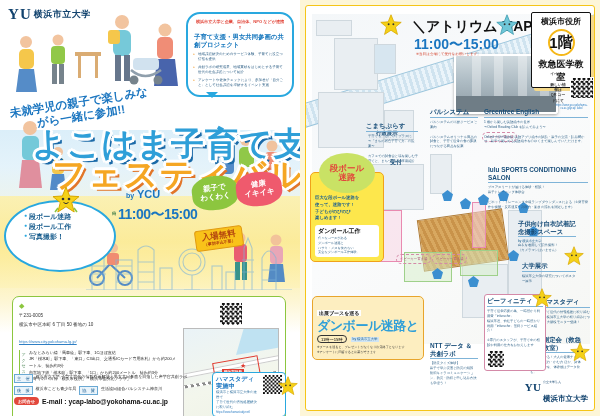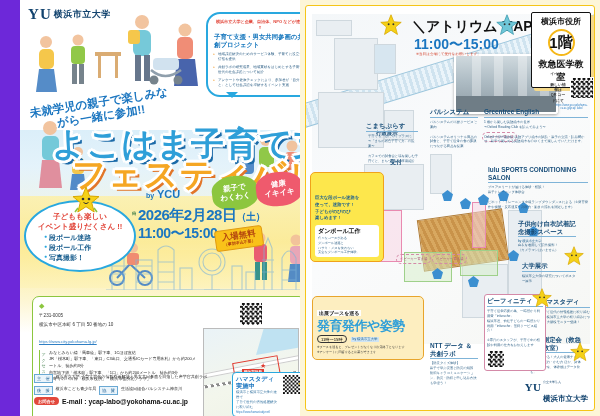--- a/index.html
+++ b/index.html
@@ -1,18 +1,18 @@
 <!DOCTYPE html>
 <html lang="ja"><head>
 <meta charset="utf-8">
 <style>
   * { box-sizing: border-box; margin:0; padding:0; }
   html,body { width:600px; height:416px; overflow:hidden; background:#ffffff;
     font-family:"Liberation Sans","DejaVu Sans",sans-serif; }
-  .spread { position:relative; width:600px; height:416px; display:flex; background:#6d28d9;padding-left:20px; }
+  .spread { position:relative; width:600px; height:416px; display:flex; background:#6d28d9; }
 
   
   .page-left { position:relative; width:300px; height:416px; overflow:hidden;
      background:linear-gradient(180deg,#ffffff 0%,#ffffff 40%,#fdf4c8 48%,#fbeea6 62%,#fdf6d2 72%,#ffffff 80%); }
   .lp-bluewash { position:absolute; left:0; top:130px; width:300px; height:120px;
      background:linear-gradient(180deg,#cfe9f7 0%,#e7f4fb 60%,#f7fbe4 100%); opacity:.75; }
   .lp-yellowband { position:absolute; left:0; top:196px; width:300px; height:92px;
      background:linear-gradient(180deg,#fdf0a8 0%,#fce98f 50%,#fdf3bb 100%); opacity:.85; }
 
   .brand { position:absolute; left:8px; top:6px; display:flex; align-items:center; gap:4px; z-index:6; }
@@ -291,34 +291,29 @@
       <svg width="28" height="28" viewBox="0 0 28 28">
         <path d="M14 1 L17.6 10 L27 10.6 L19.7 16.6 L22.2 26 L14 20.7 L5.8 26 L8.3 16.6 L1 10.6 L10.4 10 Z" fill="#f5d117" stroke="#d9a800" stroke-width="1"></path>
         <circle cx="11" cy="13" r="1.3" fill="#333"></circle>
           <circle cx="17" cy="13" r="1.3" fill="#333"></circle>
         <path d="M11.5 16.5 q2.5 2.4 5 0" stroke="#333" stroke-width="1" fill="none"></path>
         <path d="M6 22 L3 26 M22 22 L25 26" stroke="#8cc63f" stroke-width="1.6"></path>
       </svg>
     </div>
 
     <div class="circ">
-      <div class="circ-h" style="white-space:pre-line">子どもも楽しい
-イベント盛りだくさん !!</div>
       <div class="circ-li">
         <div><span>段ボール迷路</span></div>
         <div><span>段ボール工作</span></div>
         <div><span>写真撮影！</span></div>
       </div>
     </div>
 
     <div class="dt">
       <div class="dt-lbl">日時</div>
-      <div class="dt-1">
-        <span>2026年2月28日</span><span class="u">（土）</span>
-      </div>
       <div class="dt-2">11:00〜15:00</div>
     </div>
 
     <div class="free">
       <div class="free-1">入場無料</div>
       <div class="free-2">（事前申込不要）</div>
     </div>
 
     <svg class="skyline" viewBox="0 0 206 58">
       <g stroke="#7fb4d8" stroke-width="1.1" fill="none">
@@ -560,36 +555,40 @@
       <div class="bl" style="left:178px;top:288px;width:62px;border:1px solid #d48aa8;border-radius:3px;padding:2px;background:#fff;">
         <div class="bl-h">ピーフィニティ</div>
         <div class="bl-b" style="white-space:pre-line">子育て世帯応援の為、一時預かり利用費「infaruche」
 横浜市道、他社子どもの一時預かり利用「infaruche」無料サービス紹介！
 
 ※専門のスタッフが、子育て中の相談や利用の仕方をお伝えします</div>
         <div class="qr" style="width:18px;height:18px;margin-top:2px;"></div>
       </div>
 
       <div class="maze">
+        <div class="maze-badge">
+          <span class="maze-ttl" style="white-space:pre-line">段ボール
+迷路</span>
+        </div>
         <div class="maze-b" style="white-space:pre-line">巨大な段ボール迷路を
 使って、迷路です！
 子どもがのびのび
 楽しめます！</div>
         <div class="maze-sub">
           <div class="maze-sub-h">ダンボール工作</div>
           <div class="maze-sub-b" style="white-space:pre-line">色々なコースがある
 ダンボール迷路と
 ハサミ・メスを使わない
 安全なダンボール工作体験。</div>
         </div>
       </div>
 
       <div class="stamp">
         <span class="st-1">出展ブースを巡る</span>
-        <div class="st-2">発育発作や姿勢</div>
+        <div class="st-2">ダンボール迷路と</div>
         <div class="st-row">
           <span class="st-time">11時〜15時</span>
           <span class="st-by">by 横浜市立大学</span>
         </div>
         <div class="st-4" style="white-space:pre-line">※ブースを巡ると、プレゼントがなくなり次第終了となります
 ※アンケートに回答すると応募ができます</div>
       </div>
 
       <div style="position:absolute;left:258px;top:240px;z-index:10;">
         <svg width="20" height="20" viewBox="0 0 28 28">

